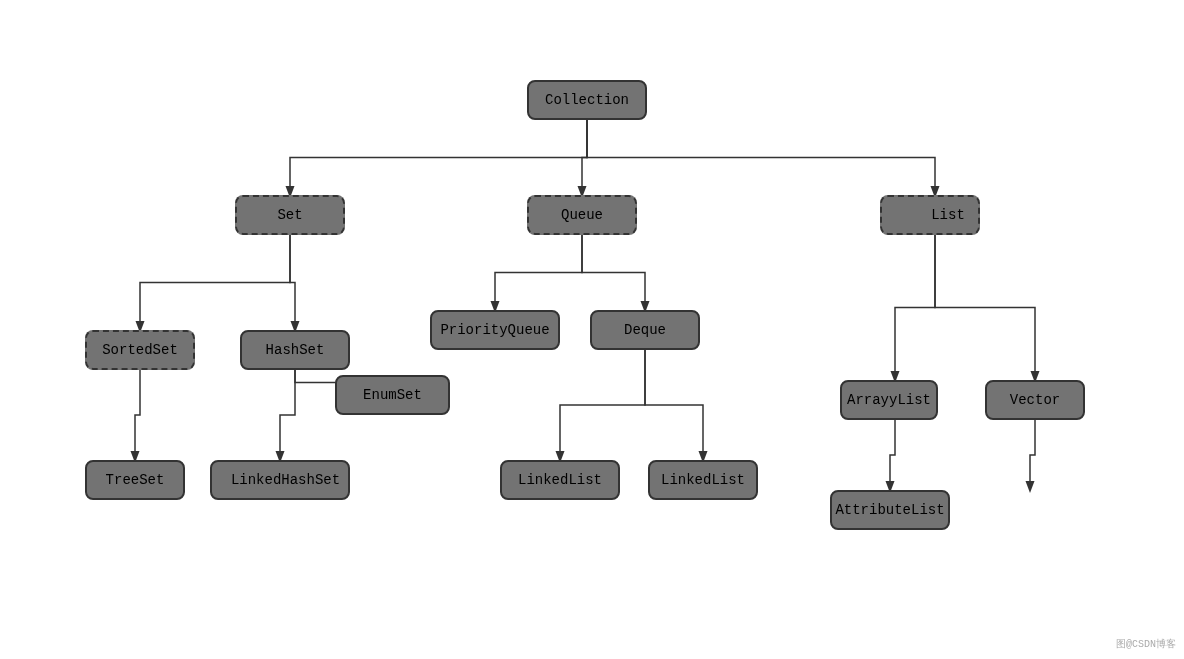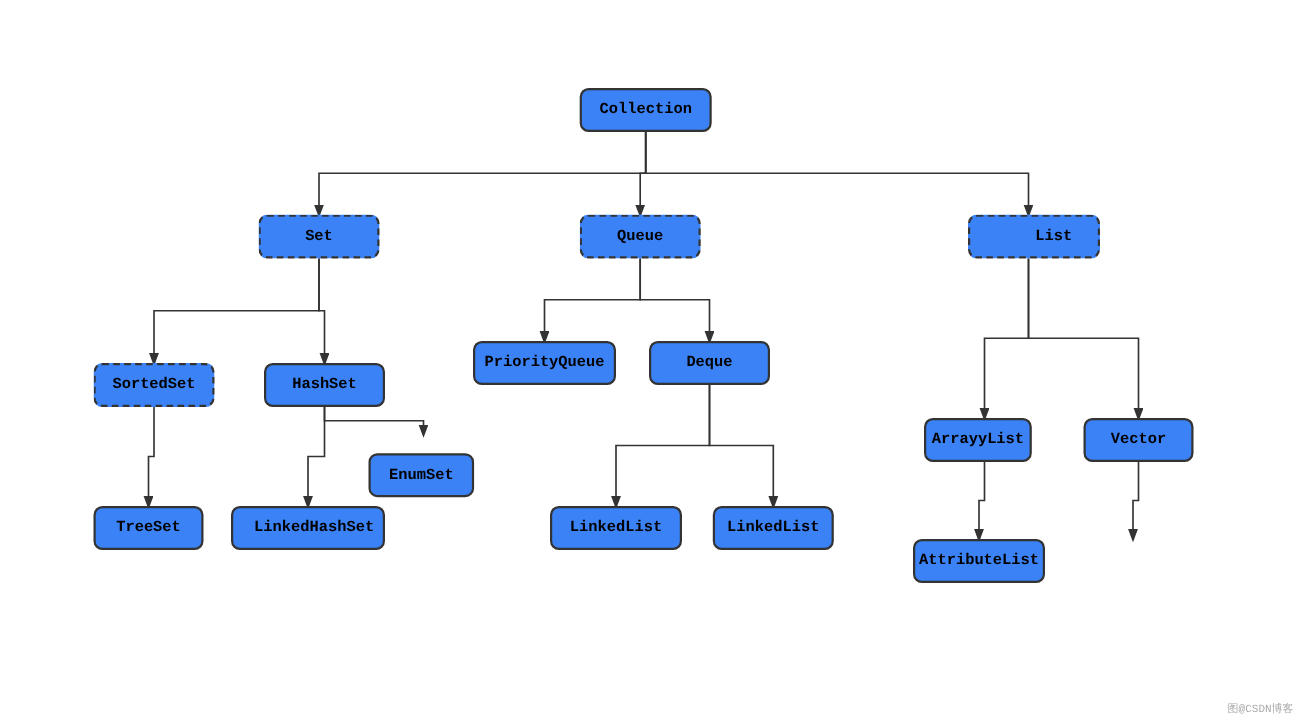--- a/index.html
+++ b/index.html
@@ -18,28 +18,28 @@
     }
     svg#lines {
       position: absolute;
       top: 0; left: 0;
       width: 1184px;
       height: 659px;
       pointer-events: none;
     }
     .node {
       position: absolute;
-      background: #3b82f6;
+      background: #737373;
       border: 2px solid #333;
       border-radius: 8px;
       display: flex;
       align-items: center;
       justify-content: center;
       font-size: 14px;
-      font-weight: 700;
+      font-weight: 400;
       color: #000;
       text-align: center;
       white-space: nowrap;
     }
     .node.dashed {
       border: 2px dashed #333;
     }
     .watermark {
       position: absolute;
       bottom: 8px;
@@ -116,26 +116,26 @@
       <path d="M 645 350 L 645 405 L 560 405 L 560 460" fill="none" stroke="#333" stroke-width="1.5" marker-end="url(#arrow-deque-arraydeque)"></path>
       <path d="M 645 350 L 645 405 L 703 405 L 703 460" fill="none" stroke="#333" stroke-width="1.5" marker-end="url(#arrow-deque-linkedlist)"></path>
       <path d="M 935 235 L 935 307.5 L 895 307.5 L 895 380" fill="none" stroke="#333" stroke-width="1.5" marker-end="url(#arrow-list-arraylist)"></path>
       <path d="M 935 235 L 935 307.5 L 1035 307.5 L 1035 380" fill="none" stroke="#333" stroke-width="1.5" marker-end="url(#arrow-list-vector)"></path>
       <path d="M 895 420 L 895 455 L 890 455 L 890 490" fill="none" stroke="#333" stroke-width="1.5" marker-end="url(#arrow-arraylist-attributelist)"></path>
       <path d="M 1035 420 L 1035 455 L 1030 455 L 1030 490" fill="none" stroke="#333" stroke-width="1.5" marker-end="url(#arrow-vector-stack)"></path>
     </svg>
 <div class="node" style="left: 527px; top: 80px; width: 120px; height: 40px;">Collection</div>
     <div class="node dashed" style="left: 235px; top: 195px; width: 110px; height: 40px;">Set</div>
     <div class="node dashed" style="left: 527px; top: 195px; width: 110px; height: 40px;">Queue</div>
-    <div class="node dashed" style="left: 880px; top: 195px; width: 120px; height: 40px; padding-left: 36px;">List</div>
+    <div class="node dashed" style="left: 880px; top: 195px; width: 100px; height: 40px; padding-left: 36px;">List</div>
     <div class="node" style="left: 240px; top: 330px; width: 110px; height: 40px;">HashSet</div>
     <div class="node dashed" style="left: 85px; top: 330px; width: 110px; height: 40px;">SortedSet</div>
     <div class="node" style="left: 430px; top: 310px; width: 130px; height: 40px;">PriorityQueue</div>
     <div class="node" style="left: 590px; top: 310px; width: 110px; height: 40px;">Deque</div>
-    <div class="node" style="left: 335px; top: 412px; width: 96px; height: 40px;">EnumSet</div>
+    <div class="node" style="left: 335px; top: 375px; width: 115px; height: 40px;">EnumSet</div>
     <div class="node" style="left: 85px; top: 460px; width: 100px; height: 40px;">TreeSet</div>
     <div class="node" style="left: 210px; top: 460px; width: 140px; height: 40px; padding-left: 11px;">LinkedHashSet</div>
     <div class="node" style="left: 500px; top: 460px; width: 120px; height: 40px;">LinkedList</div>
     <div class="node" style="left: 648px; top: 460px; width: 110px; height: 40px;">LinkedList</div>
     <div class="node" style="left: 840px; top: 380px; width: 98px; height: 40px;">ArrayyList</div>
     <div class="node" style="left: 985px; top: 380px; width: 100px; height: 40px;">Vector</div>
     <div class="node" style="left: 830px; top: 490px; width: 120px; height: 40px;">AttributeList</div>
     <div class="watermark">图@CSDN博客</div>
   </div>
 

